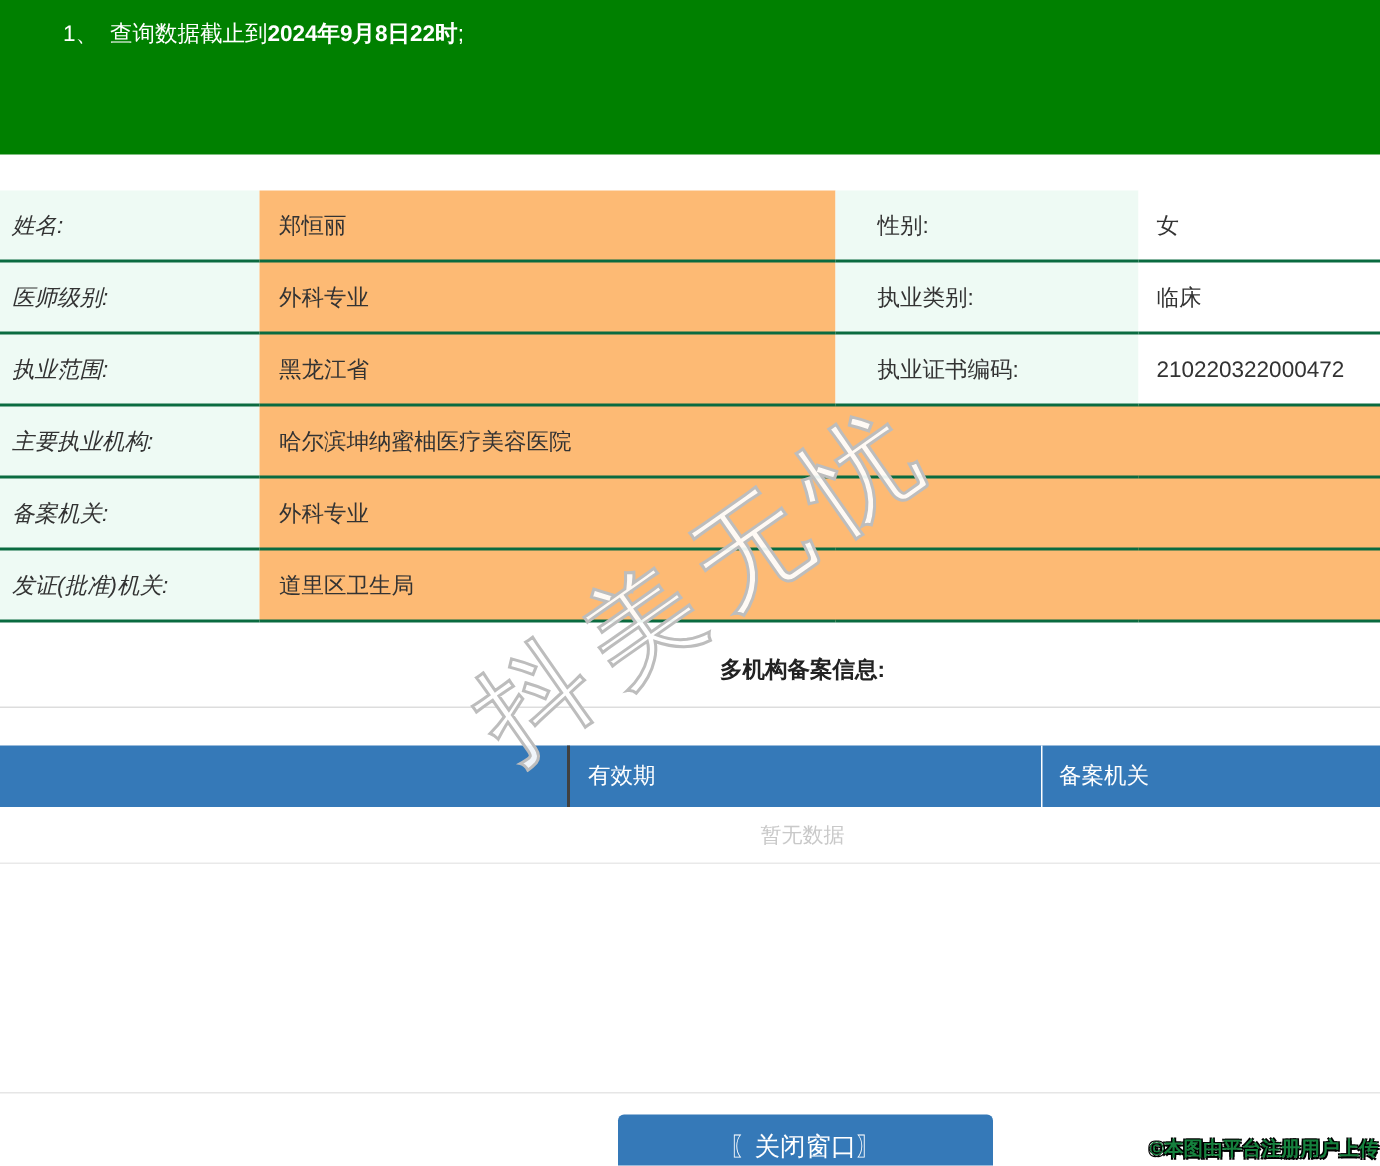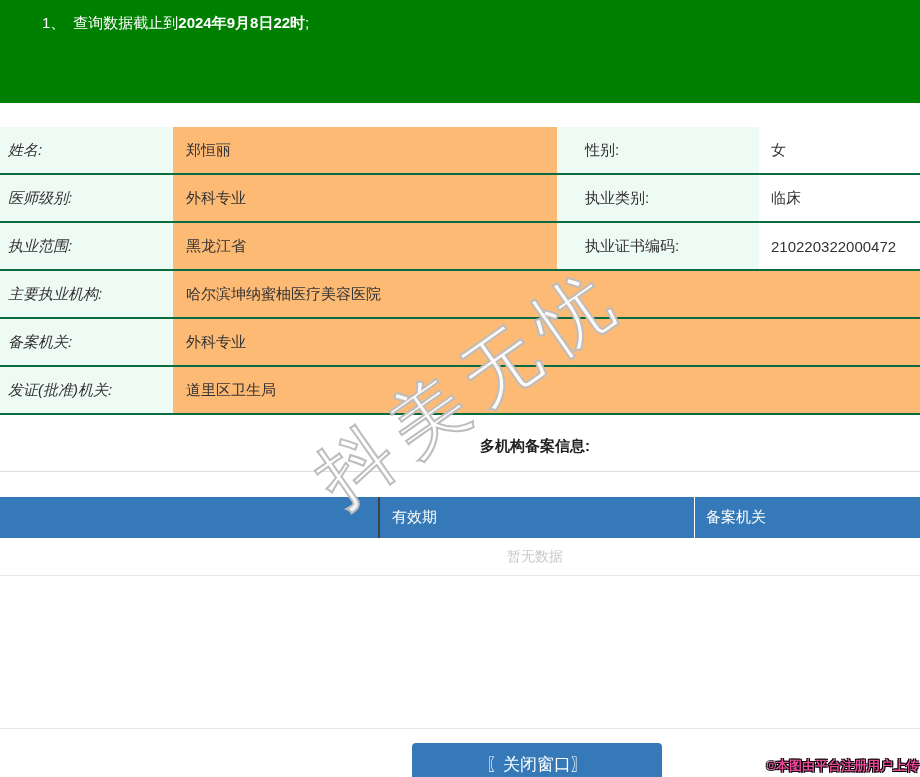--- a/index.html
+++ b/index.html
@@ -122,21 +122,21 @@
     line-height: 40px;
     cursor: pointer;
     z-index: 3;
   }
 
   
   .stamp {
     position: absolute; right: 1px; top: 757px;
     font-size: 13px;
     font-weight: bold;
-    color: #ec4899;
+    color: #15803d;
     text-shadow: -1px -1px 0 #000, 1px -1px 0 #000, -1px 1px 0 #000, 1px 1px 0 #000;
     z-index: 7;
     white-space: nowrap;
   }
 </style>
 </head>
 <body>
 
 <div class="notice">
   <div class="notice-line">

